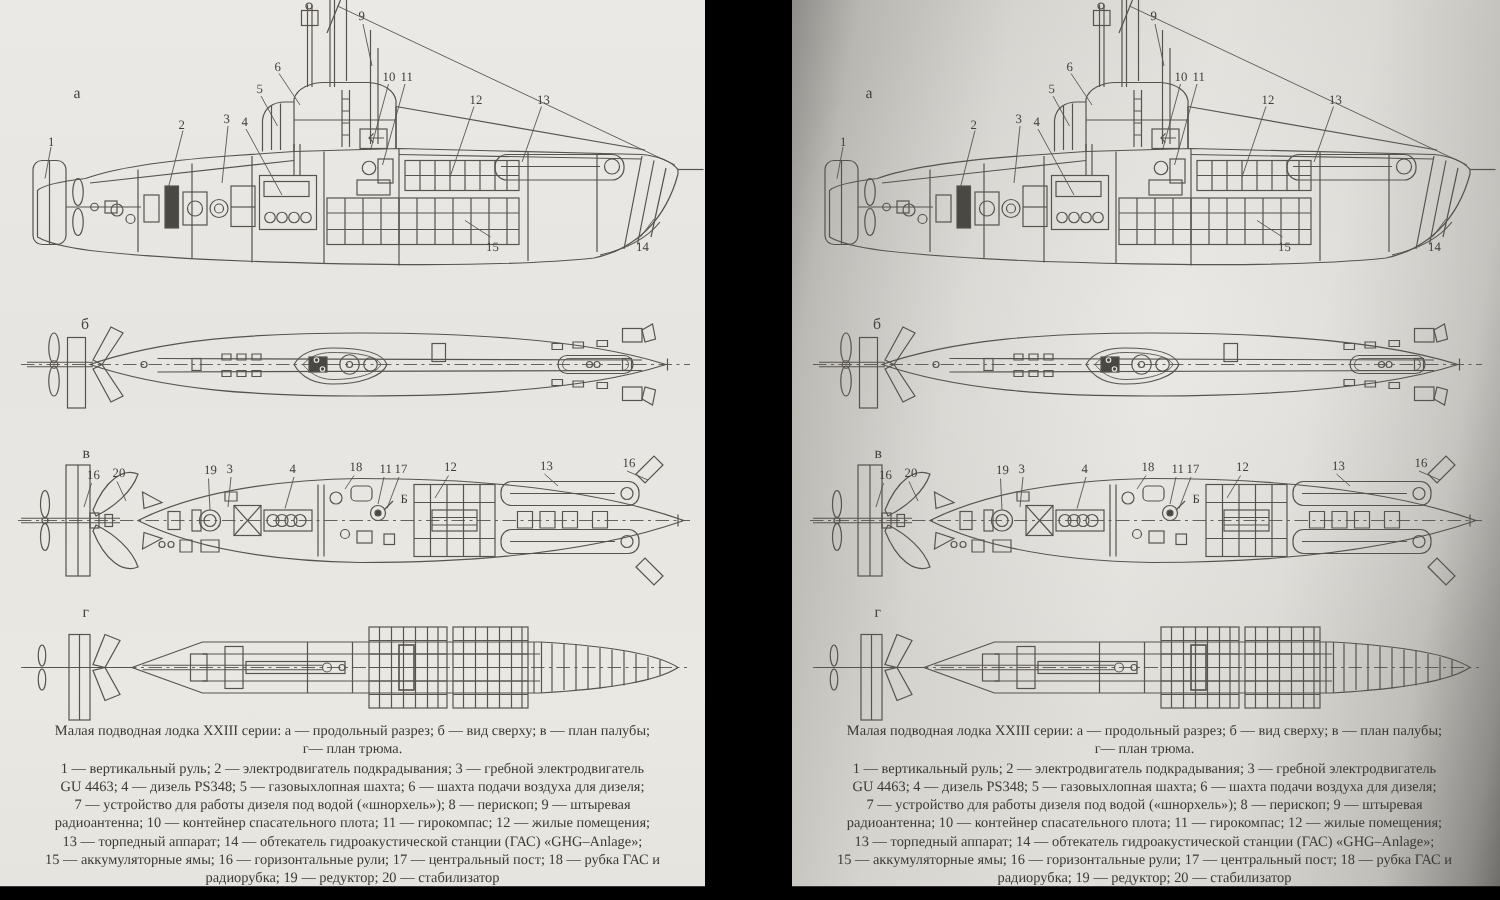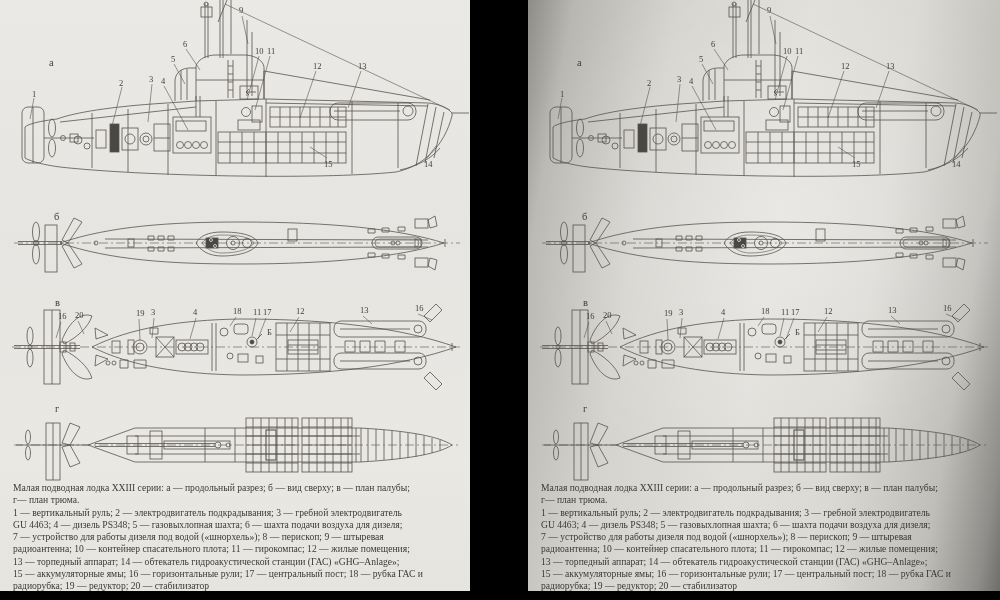--- a/index.html
+++ b/index.html
@@ -22,21 +22,21 @@
   .content{position:relative;width:470px;height:591px;}
   .view{position:absolute;left:0;width:470px;}
   .view-a{top:0;height:196px;}
   .view-b{top:196px;height:94px;}
   .view-v{top:290px;height:110px;}
   .view-g{top:400px;height:82px;}
   .view svg{position:absolute;left:0;top:0;display:block;}
   .view-label{position:absolute;font-size:10.5px;color:#45433f;line-height:10px;}
   .callout{position:absolute;font-size:8.5px;color:#403e3a;line-height:9px;white-space:nowrap;}
   .caption-block{position:absolute;top:482px;left:0;width:470px;box-sizing:border-box;padding:0 13px;}
-  .cap-line{font-size:9.6px;line-height:12.3px;text-align:left;color:#3c3a36;white-space:nowrap;overflow:visible;}
+  .cap-line{font-size:9.6px;line-height:12.3px;text-align:center;color:#3c3a36;white-space:nowrap;overflow:visible;}
   .gutter{position:absolute;top:0;left:470px;width:58px;height:600px;background:#000;}
   .bottom-bar{position:absolute;left:0;top:591px;width:1000px;height:9px;background:#000;}
 </style>
 </head>
 <body>
 
 <div class="page page-left" id="page-left">
   <div class="content">
 
     <div class="view view-a">

